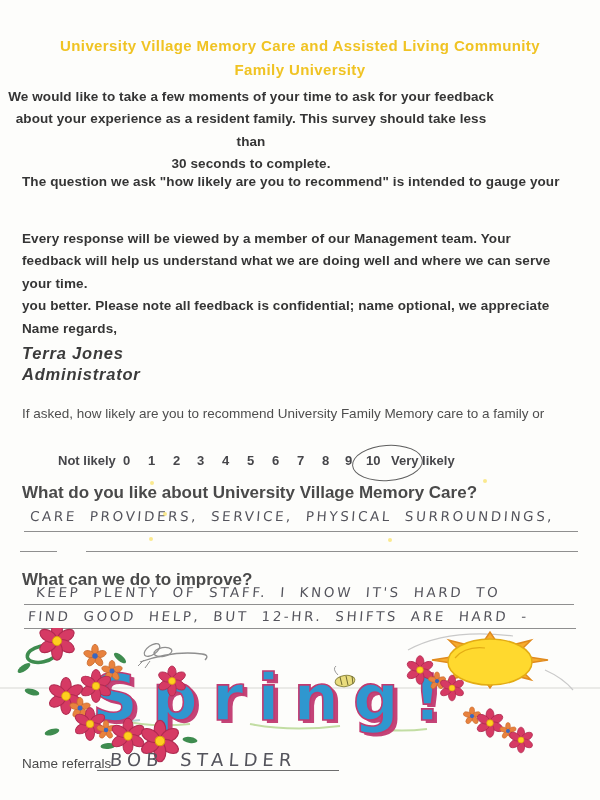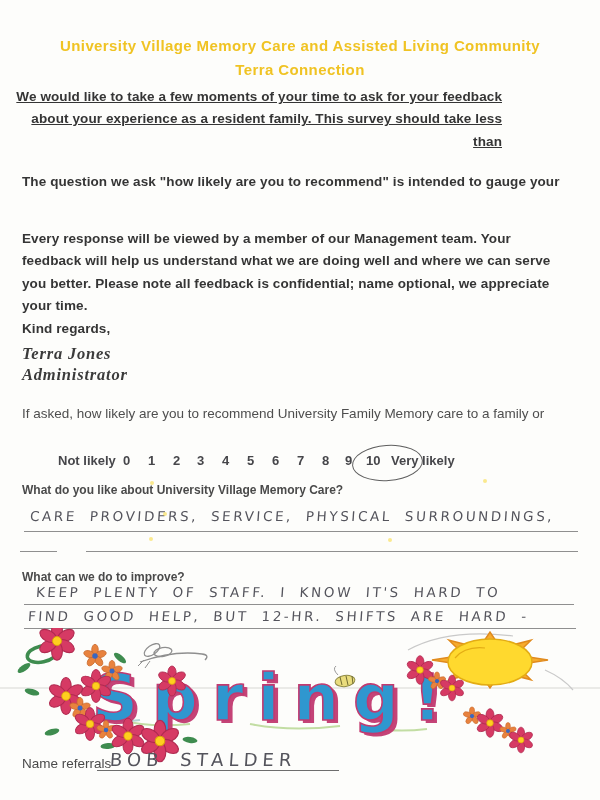--- a/index.html
+++ b/index.html
@@ -3,62 +3,63 @@
 <meta charset="utf-8">
 <style>
   html,body{margin:0;padding:0;background:#ffffff;}
   #page{position:relative;width:600px;height:800px;background:#fdfdfb;overflow:hidden;
         font-family:"Liberation Sans",sans-serif;}
   
   .title{position:absolute;width:600px;text-align:center;color:#f0c323;font-weight:700;
          font-size:15px;letter-spacing:.4px;}
   
   .body-copy{color:#353535;font-weight:700;font-size:13.5px;line-height:22.4px;letter-spacing:.1px;}
-  .centered{position:absolute;width:502px;text-align:right;text-decoration:underline;}
+  .centered{position:absolute;width:502px;text-align:center;}
   .leftpara{position:absolute;left:22px;width:556px;}
   
   .qtext{color:#4e4e4e;font-weight:400;font-size:13.5px;line-height:23px;}
-  .qlabel{position:absolute;color:#4a4a4a;font-weight:700;font-size:12px;}
+  .qlabel{position:absolute;color:#4a4a4a;font-weight:700;font-size:17px;}
   .sc{position:absolute;top:453px;color:#46464a;font-weight:700;font-size:13px;}
   
   .hand{position:absolute;color:#54545c;font-size:13.5px;letter-spacing:2.6px;word-spacing:6px;
         transform:skewX(-4deg);white-space:nowrap;font-family:"DejaVu Sans",sans-serif;}
   .rule{position:absolute;border-top:1.4px solid #8f8f8f;height:0;}
-  .script{position:absolute;left:22px;font-family:Liberation Serif, serif;font-style:italic;
+  .script{position:absolute;left:22px;font-family:Liberation Sans, sans-serif;font-style:italic;
           font-weight:700;font-size:16.5px;color:#3b3b3b;letter-spacing:.8px;}
   .circle-10{position:absolute;left:352px;top:445px;width:69px;height:34px;
              border:1.7px solid #5f5f5f;border-radius:50%;transform:rotate(-4deg);}
   .speck{position:absolute;width:4px;height:4px;border-radius:50%;background:rgba(248,220,70,.6);}
   svg text{font-family:"DejaVu Sans",sans-serif;}
 </style>
 </head>
 <body>
 
 <div id="page">
 
   <div class="title" style="top:37px">University Village Memory Care and Assisted Living Community</div>
-  <div class="title" style="top:61px">Terra Connection</div>
+  <div class="title" style="top:61px">Family University</div>
 
   <div class="centered body-copy" style="top:86px">
     <div>We would like to take a few moments of your time to ask for your feedback</div>
     <div>about your experience as a resident family. This survey should take less than</div>
+    <div style="font-weight:800">30 seconds to complete.</div>
   </div>
 
   <div class="leftpara body-copy" style="top:171px">
     <div>The question we ask "how likely are you to recommend" is intended to gauge your</div>
   </div>
 
   <div class="leftpara body-copy" style="top:228px">
     <div>Every response will be viewed by a member of our Management team. Your</div>
     <div>feedback will help us understand what we are doing well and where we can serve</div>
+    <div>your time.</div>
     <div>you better. Please note all feedback is confidential; name optional, we appreciate</div>
-    <div>your time.</div>
   </div>
 
-  <div class="leftpara body-copy" style="top:318px">Kind regards,</div>
+  <div class="leftpara body-copy" style="top:318px">Name regards,</div>
   <div class="script" style="top:344px">Terra Jones</div>
   <div class="script" style="top:365px">Administrator</div>
 
   <div class="leftpara qtext" style="top:402px">
     <div>If asked, how likely are you to recommend University Family Memory care to a family or</div>
   </div>
 
   <span class="sc" style="left:58px">Not likely</span>
   <span class="sc" style="left:123px">0</span>
   <span class="sc" style="left:148px">1</span>

